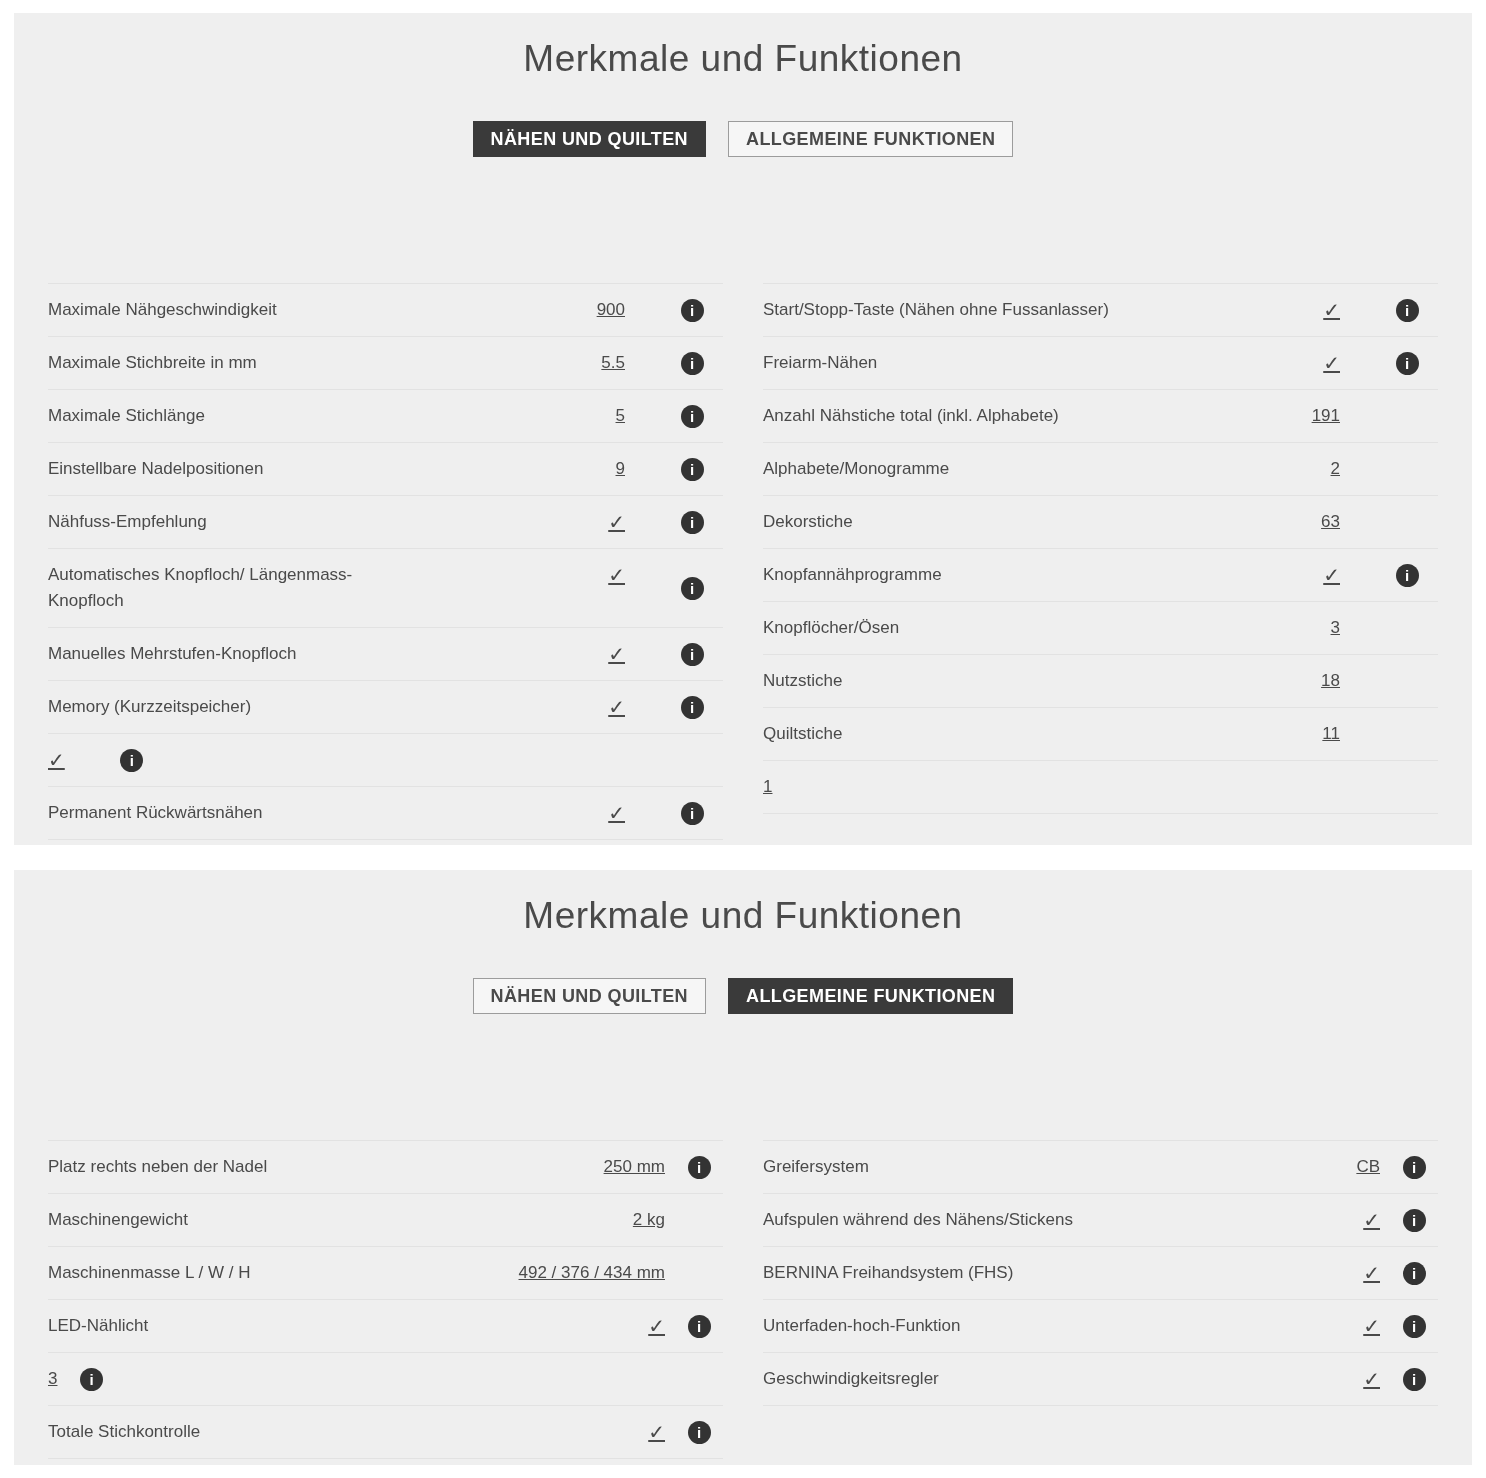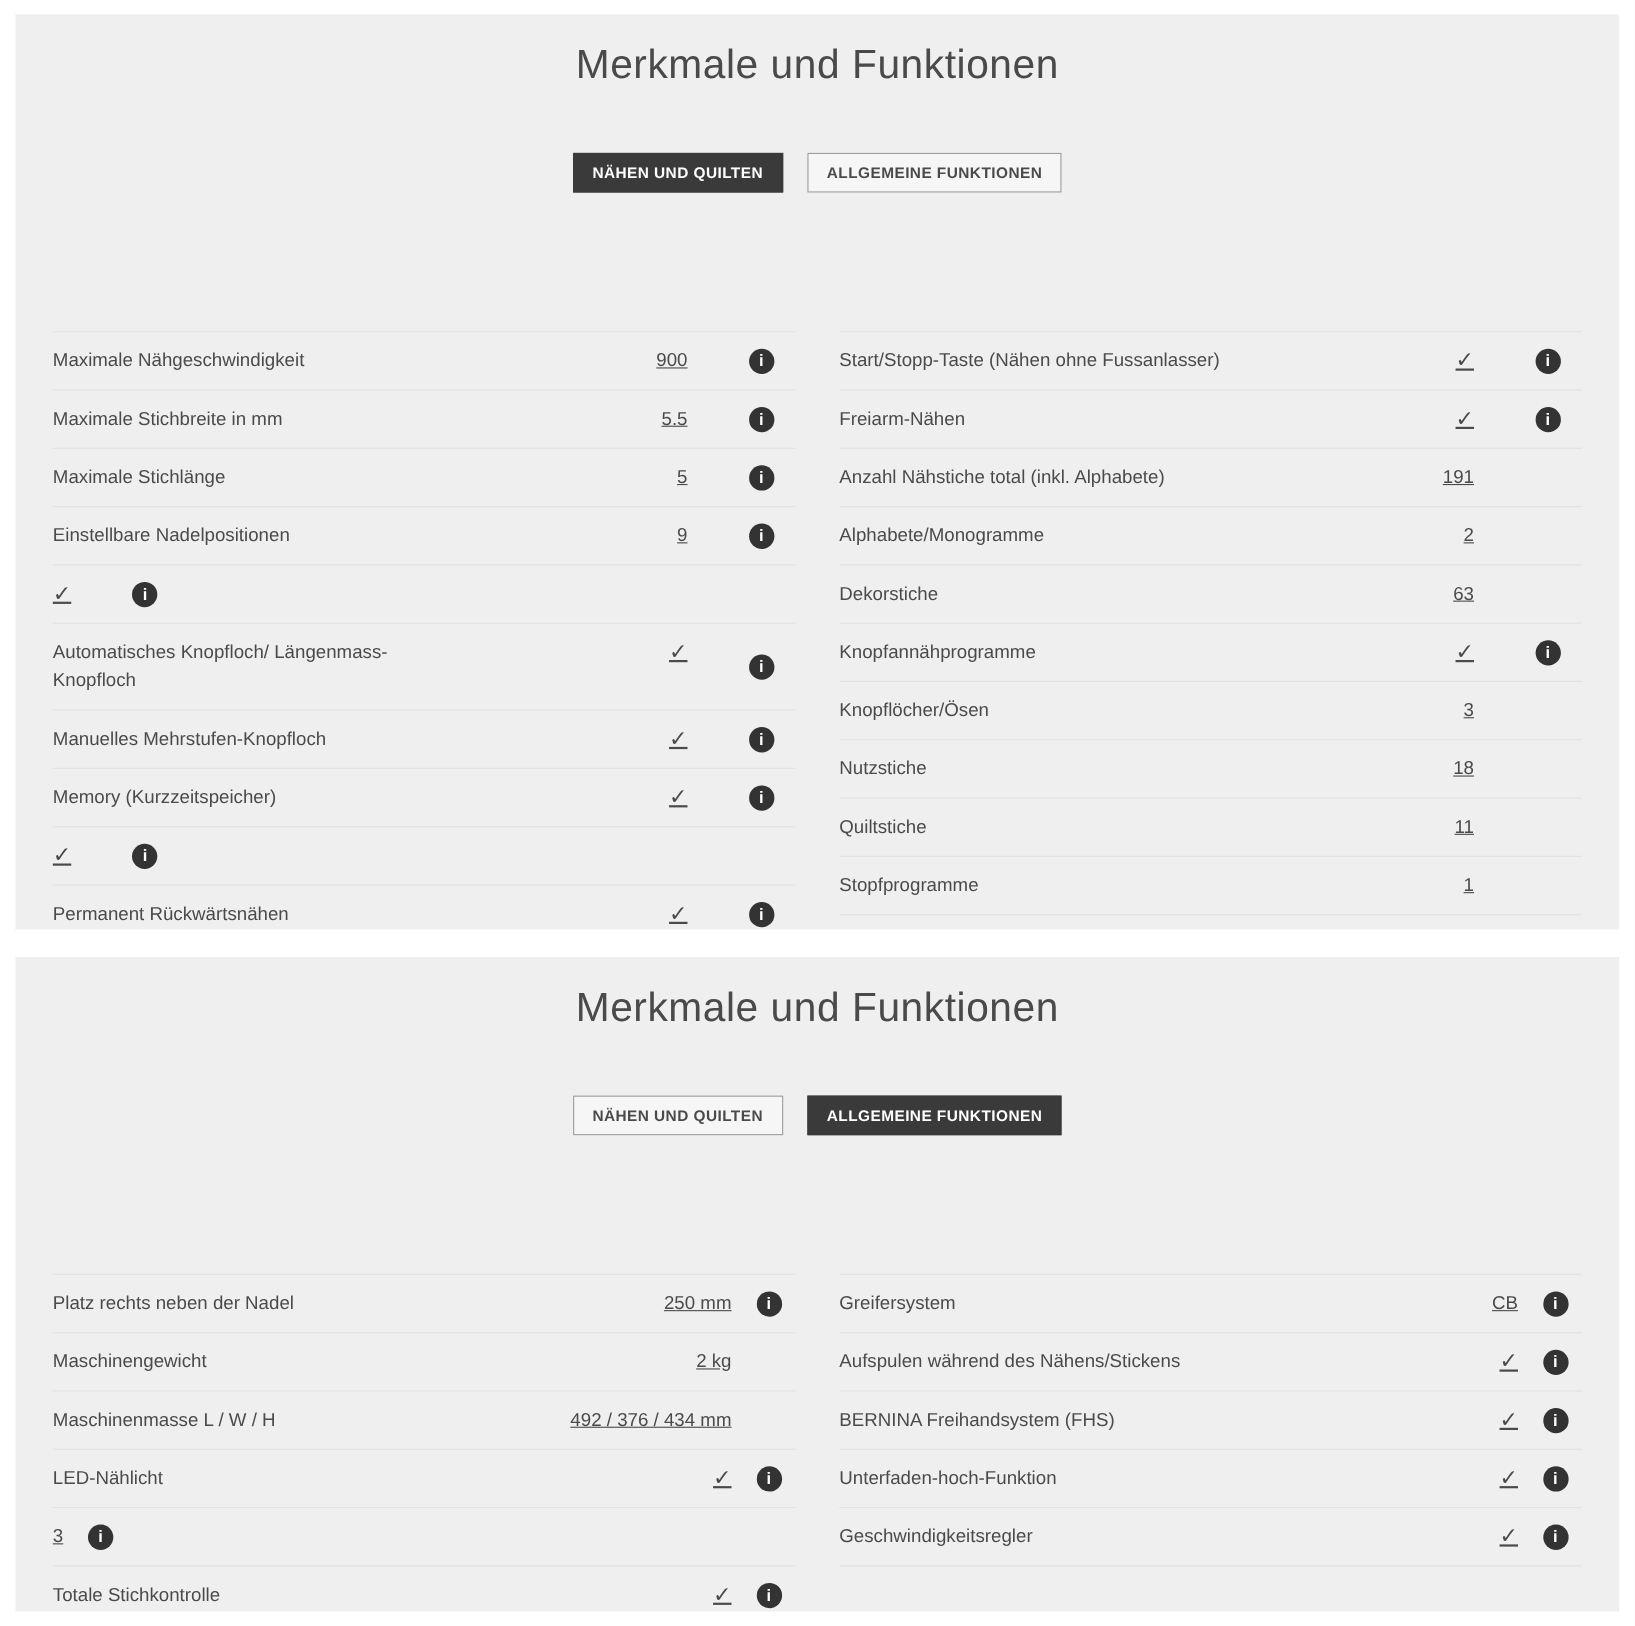--- a/index.html
+++ b/index.html
@@ -42,29 +42,28 @@
   .tab-bar {
     margin-top: 40px;
     display: flex;
     justify-content: center;
     gap: 22px;
   }
   .tab {
     height: 36px;
     padding: 0 17px;
     font-family: inherit;
-    font-size: 14px;
+    font-size: 18px;
     font-weight: 700;
     letter-spacing: 0.4px;
     text-transform: uppercase;
     cursor: pointer;
     background: var(--tab-inactive-bg);
     color: var(--text);
     border: 1px solid var(--tab-inactive-border);
-    margin-top: 18px;
   }
   .tab.active {
     background: var(--tab-active-bg);
     color: var(--tab-active-text);
     border: 1px solid var(--tab-active-bg);
   }
   .spec-table {
     margin-top: 126px;
     display: flex;
     gap: 40px;
@@ -156,20 +155,21 @@
           </span>
         </div>
         <div class="row">
           <span class="row-label">Einstellbare Nadelpositionen</span>
           <span class="row-value">9</span>
           <span class="icon-slot">
             <span class="info">i</span>
           </span>
         </div>
         <div class="row">
+          <span class="row-label">Nähfuss-Empfehlung</span>
           <span class="row-value check">✓</span>
           <span class="icon-slot">
             <span class="info">i</span>
           </span>
         </div>
         <div class="row">
           <span class="row-label">Automatisches Knopfloch/ Längenmass-
 Knopfloch</span>
           <span class="row-value check">✓</span>
           <span class="icon-slot">
@@ -250,21 +250,20 @@
           <span class="row-label">Nutzstiche</span>
           <span class="row-value">18</span>
           <span class="icon-slot"></span>
         </div>
         <div class="row">
           <span class="row-label">Quiltstiche</span>
           <span class="row-value">11</span>
           <span class="icon-slot"></span>
         </div>
         <div class="row">
-          <span class="row-label">Stopfprogramme</span>
           <span class="row-value">1</span>
           <span class="icon-slot"></span>
         </div>
       </div>
   </div>
 </section>
 
 <section class="panel p2">
   <h2 class="section-title">Merkmale und Funktionen</h2>
   <div class="tab-bar">

